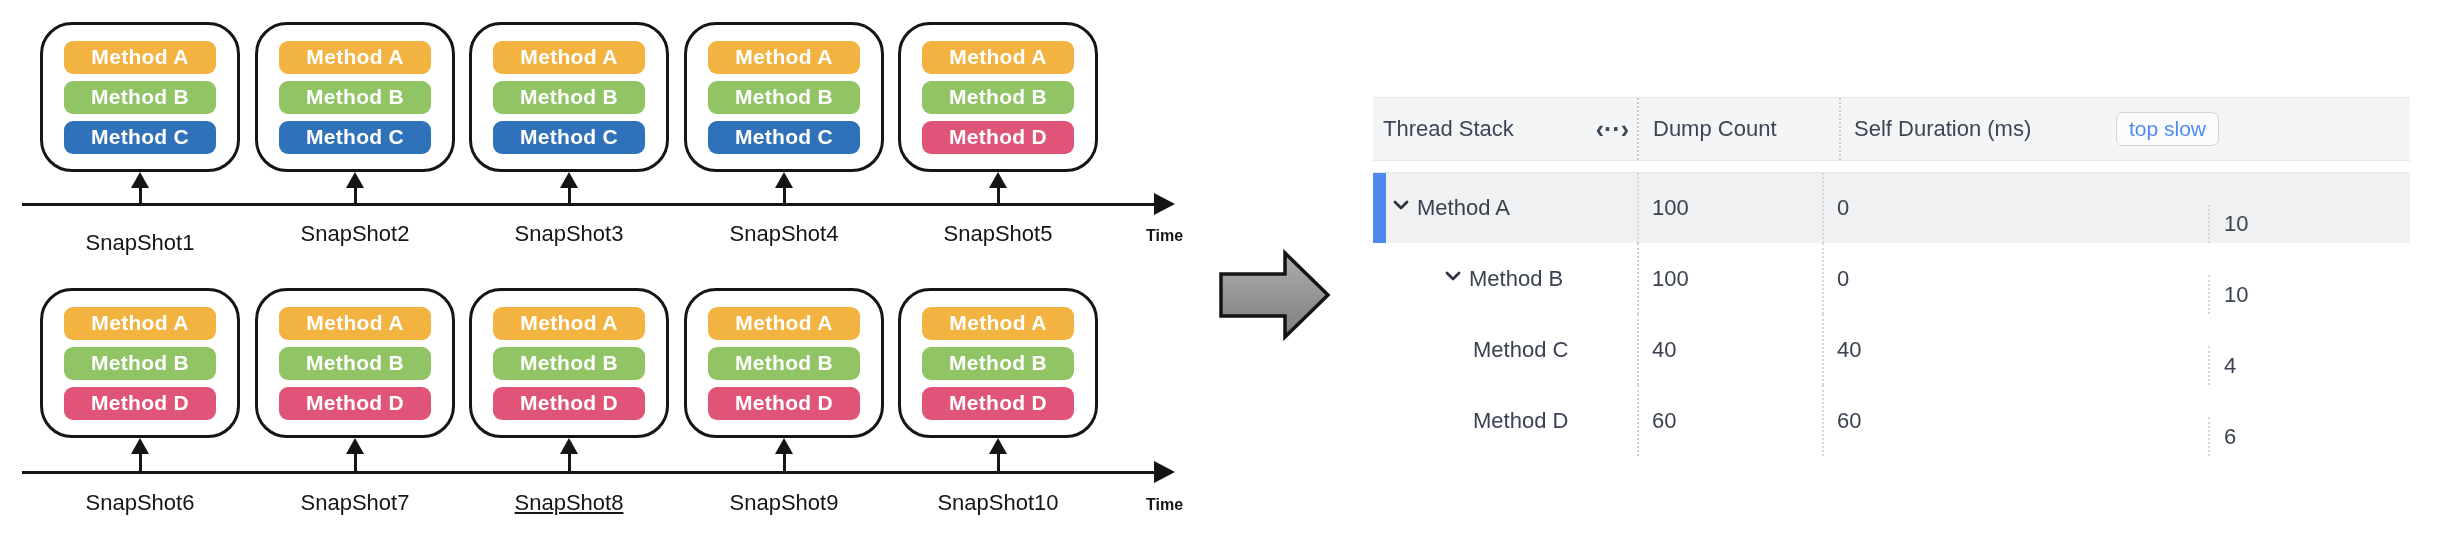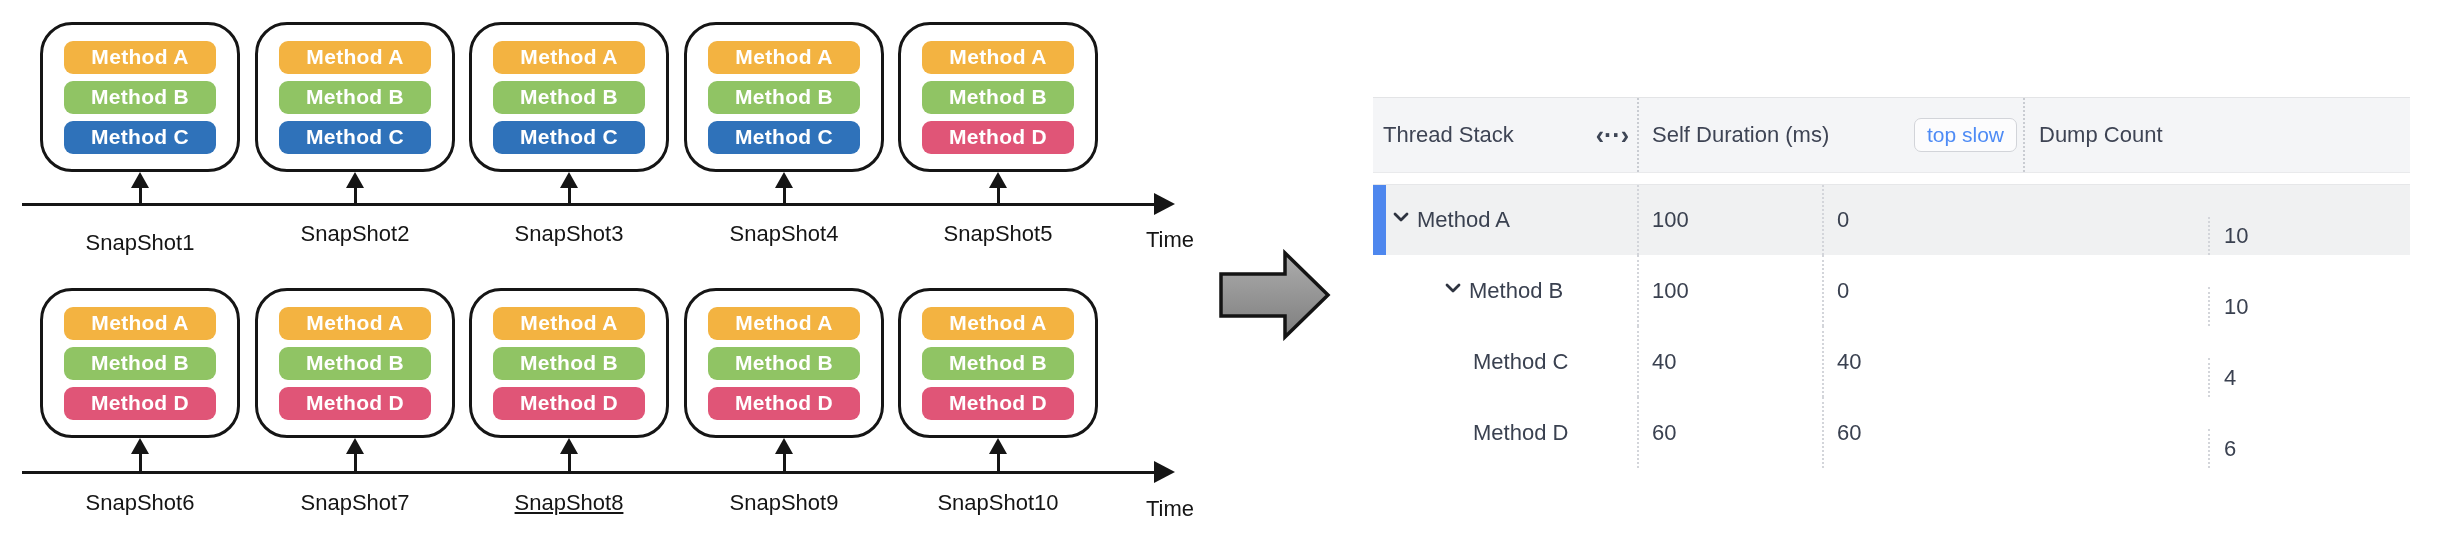--- a/index.html
+++ b/index.html
@@ -12,28 +12,28 @@
     display:flex;flex-direction:column;align-items:center;justify-content:center;gap:7px;}
   .pill{width:152px;height:33px;border-radius:9px;color:#ffffff;font-weight:bold;
     font-size:21px;display:flex;align-items:center;justify-content:center;letter-spacing:.3px;}
   .axis-line{position:absolute;height:3px;background:#151515;}
   .axis-head{position:absolute;width:0;height:0;border-left:21px solid #151515;
     border-top:11px solid transparent;border-bottom:11px solid transparent;}
   .up-head{position:absolute;width:0;height:0;border-bottom:16px solid #151515;
     border-left:9px solid transparent;border-right:9px solid transparent;}
   .stem{position:absolute;width:3px;background:#151515;}
   .snap-label{position:absolute;width:220px;text-align:center;font-size:22px;color:#151515;font-weight:500;}
-  .time-label{position:absolute;font-size:22px;color:#151515;font-weight:400;}
+  .time-label{position:absolute;font-size:16px;color:#151515;font-weight:700;}
 
   
   .flow-arrow{position:absolute;left:1218px;top:249px;}
 
   
   .threads-table{position:absolute;left:1373px;top:97px;width:1037px;color:#3A4150;}
-  .thead{display:flex;height:76px;background:#F4F5F7;border-top:1px solid #E3E4E6;
+  .thead{display:flex;height:64px;background:#F4F5F7;border-top:1px solid #E3E4E6;
     border-bottom:1px solid #E9EAEC;box-sizing:border-box;align-items:stretch;}
   .th{display:flex;align-items:center;font-size:22px;color:#3E4454;box-sizing:border-box;}
   .th-stack{width:264px;justify-content:space-between;padding:0 6px 0 10px;}
   .th-duration{width:185px;padding-left:13px;border-left:2px dotted #C9CCD2;}
   .th-self{width:386px;padding-left:13px;border-left:2px dotted #C9CCD2;justify-content:space-between;}
   .th-dump{width:202px;padding-left:14px;border-left:2px dotted #C9CCD2;}
   .resize-icon{font-size:25px;font-weight:600;color:#3E4656;letter-spacing:0;line-height:1;margin-right:2px;cursor:col-resize;}
   .topslow{font-family:inherit;font-size:21px;color:#4E8BF5;background:#FCFCFD;
     border:1.5px solid #D2D4D9;border-radius:7px;height:34px;padding:0 12px;margin-right:6px;cursor:pointer;}
   .tbody{margin-top:11px;}
@@ -153,26 +153,26 @@
     </defs>
     <polygon points="3,25 67,25 67,4 110,46 67,88 67,67 3,67" fill="url(#agrad)" stroke="#141414" stroke-width="3.5" stroke-linejoin="miter"></polygon>
   </svg>
 
   <section class="threads-table">
     <div class="thead">
       <div class="th th-stack">
         <span>Thread Stack</span>
         <span class="resize-icon">‹··›</span>
       </div>
+      <div class="th th-dump">
+        <span>Dump Count</span>
+      </div>
       <div class="th th-self">
         <span>Self Duration (ms)</span>
         <button class="topslow">top slow</button>
-      </div>
-      <div class="th th-dump">
-        <span>Dump Count</span>
       </div>
     </div>
     <div class="tbody">
         <div class="trow selected">
           <div class="selbar" style="background: rgb(78, 135, 238);"></div>
           <div class="td td-stack lvl1">
             <span class="chev"><svg width="20" height="20" viewBox="0 0 20 20">
                 <polyline points="4,7 10,13 16,7" fill="none" stroke="#2E3440" stroke-width="2.8" stroke-linecap="round" stroke-linejoin="round"></polyline>
               </svg></span>
             <span>Method A</span>

